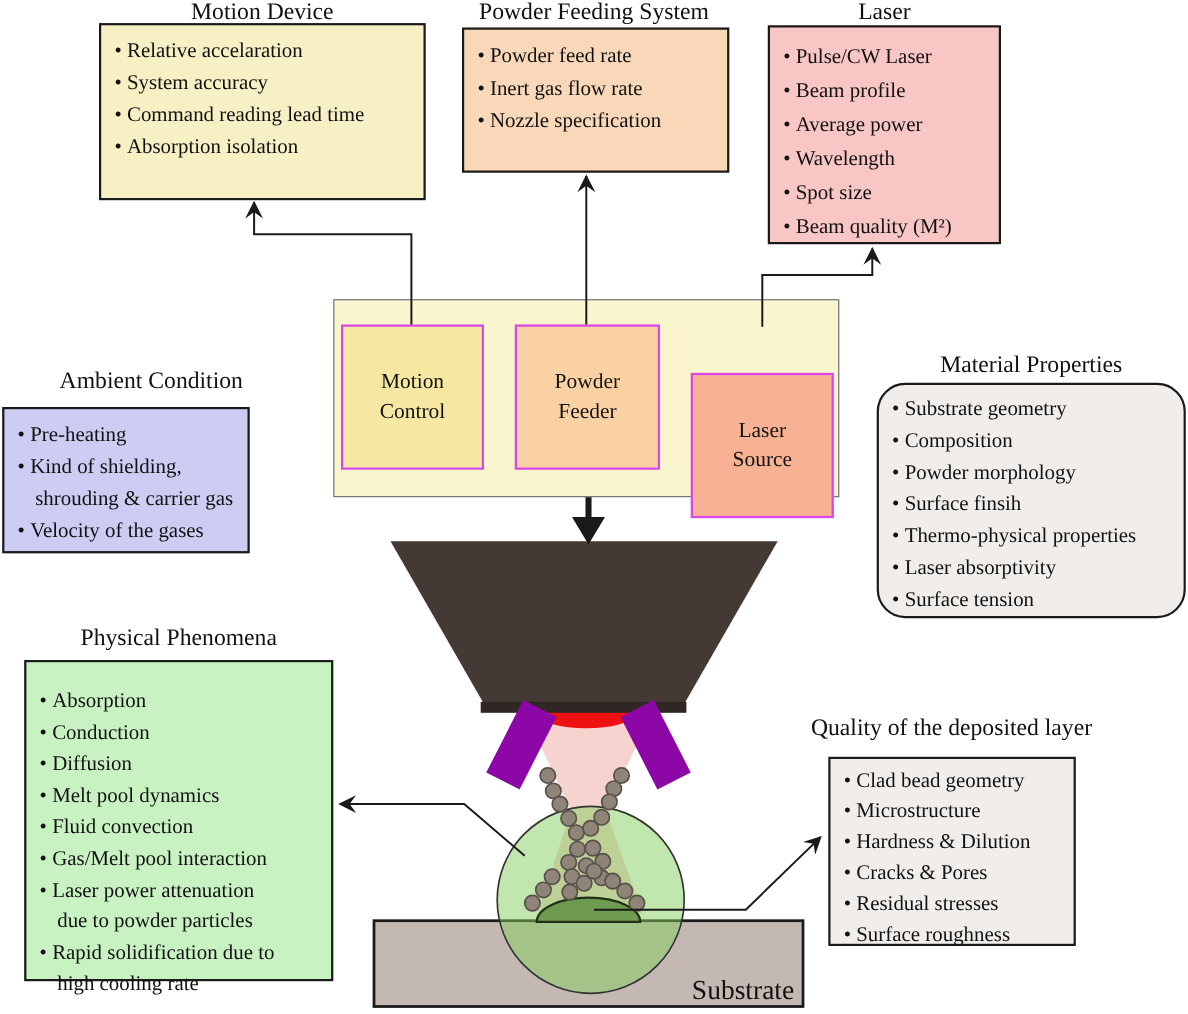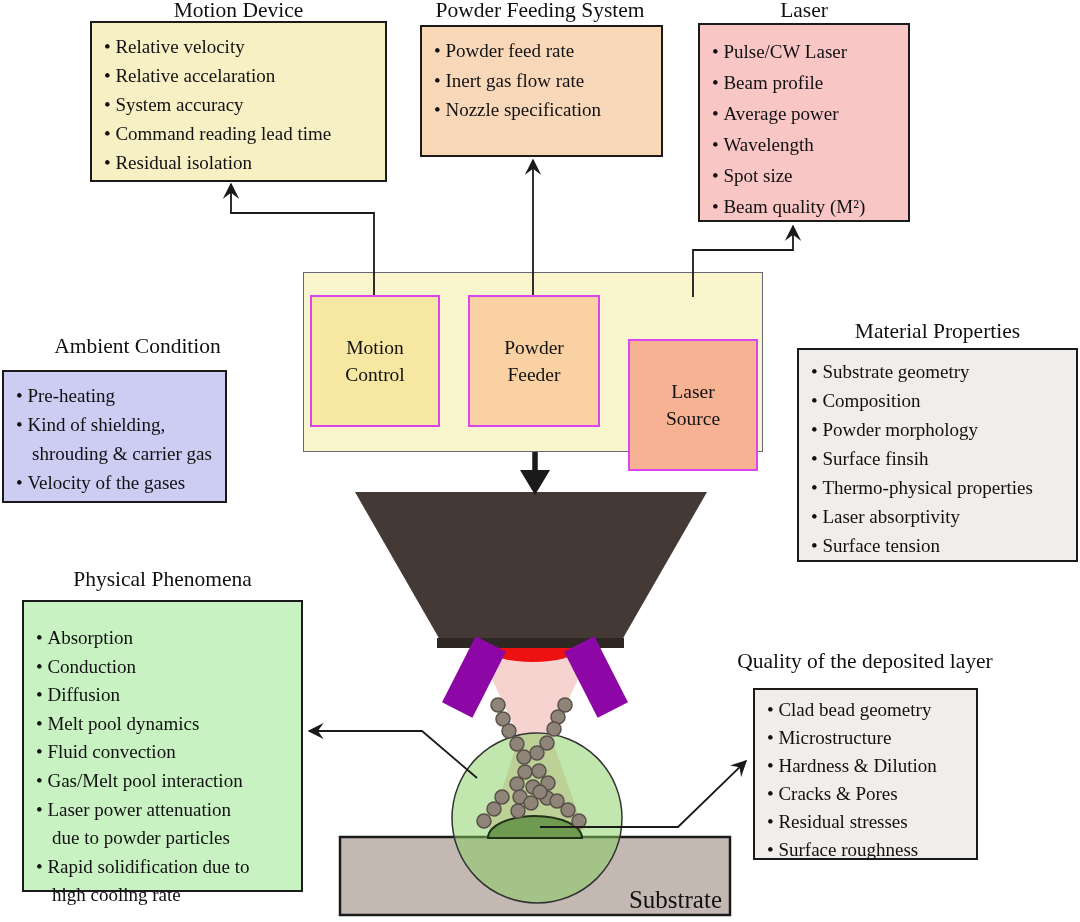--- a/index.html
+++ b/index.html
@@ -11,21 +11,21 @@
   .box{position:absolute;border:2px solid #1a1a1a;box-sizing:border-box;}
   .items{margin:0;padding:9px 6px 0 12px;list-style:none;font-size:19px;line-height:29px;}
   .items li{padding-left:16px;text-indent:-16px;white-space:pre-line;}
   .items li::before{content:"\2022\00a0";}
   #box-motion-device{left:90px;top:21px;width:297px;height:161px;background:#f7f0c5;}
   #box-powder-feeding{left:420px;top:25px;width:243px;height:132px;background:#f9d8b9;}
   #box-powder-feeding .items{line-height:29.5px;}
   #box-laser{left:698px;top:23px;width:212px;height:199px;background:#f9c6c6;}
   #box-laser .items{line-height:31px;padding-top:11px;}
   #box-ambient{left:2px;top:370px;width:225px;height:133px;background:#cdccf3;}
-  #box-material{left:797px;top:348px;width:281px;height:214px;background:#f0edea;}
+  #box-material{left:797px;top:348px;width:281px;height:214px;background:#f0edea;border-radius:26px;}
   #box-material .items{line-height:29px;padding-top:7px;}
   #box-physical{left:22px;top:600px;width:281px;height:292px;background:#c9f2c3;}
   #box-physical .items{line-height:28.6px;padding-top:22px;}
   #box-quality{left:753px;top:688px;width:225px;height:172px;background:#f0edea;}
   #box-quality .items{line-height:28px;padding-top:6px;}
   #controller{position:absolute;left:303px;top:272px;width:460px;height:180px;
     background:#fbf5cd;border:1.5px solid #667;box-sizing:border-box;}
   .ctrl{position:absolute;border:2px solid #d946ef;box-sizing:border-box;
     display:flex;align-items:center;justify-content:center;text-align:center;
     font-size:19.5px;line-height:27px;padding:0 24px;}
@@ -42,25 +42,24 @@
   <div class="title" style="left:90px;top:-3px;width:297px;">Motion Device</div>
   <div class="title" style="left:395px;top:-3px;width:290px;">Powder Feeding System</div>
   <div class="title" style="left:698px;top:-3px;width:212px;">Laser</div>
   <div class="title" style="left:2px;top:333px;width:271px;">Ambient Condition</div>
   <div class="title" style="left:797px;top:318px;width:281px;">Material Properties</div>
   <div class="title" style="left:22px;top:566px;width:281px;">Physical Phenomena</div>
   <div class="title" style="left:713px;top:648px;width:304px;">Quality of the deposited layer</div>
 
   <div class="box" id="box-motion-device">
     <ul class="items">
-        <li>Relative velocity</li>
         <li>Relative accelaration</li>
         <li>System accuracy</li>
         <li>Command reading lead time</li>
-        <li>Residual isolation</li>
+        <li>Absorption isolation</li>
       </ul>
   </div>
   <div class="box" id="box-powder-feeding">
     <ul class="items">
         <li>Powder feed rate</li>
         <li>Inert gas flow rate</li>
         <li>Nozzle specification</li>
       </ul>
   </div>
   <div class="box" id="box-laser">

